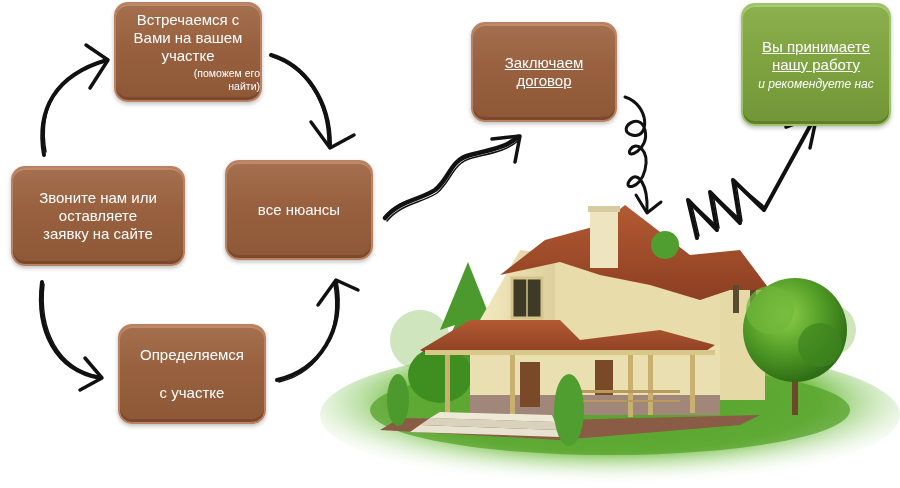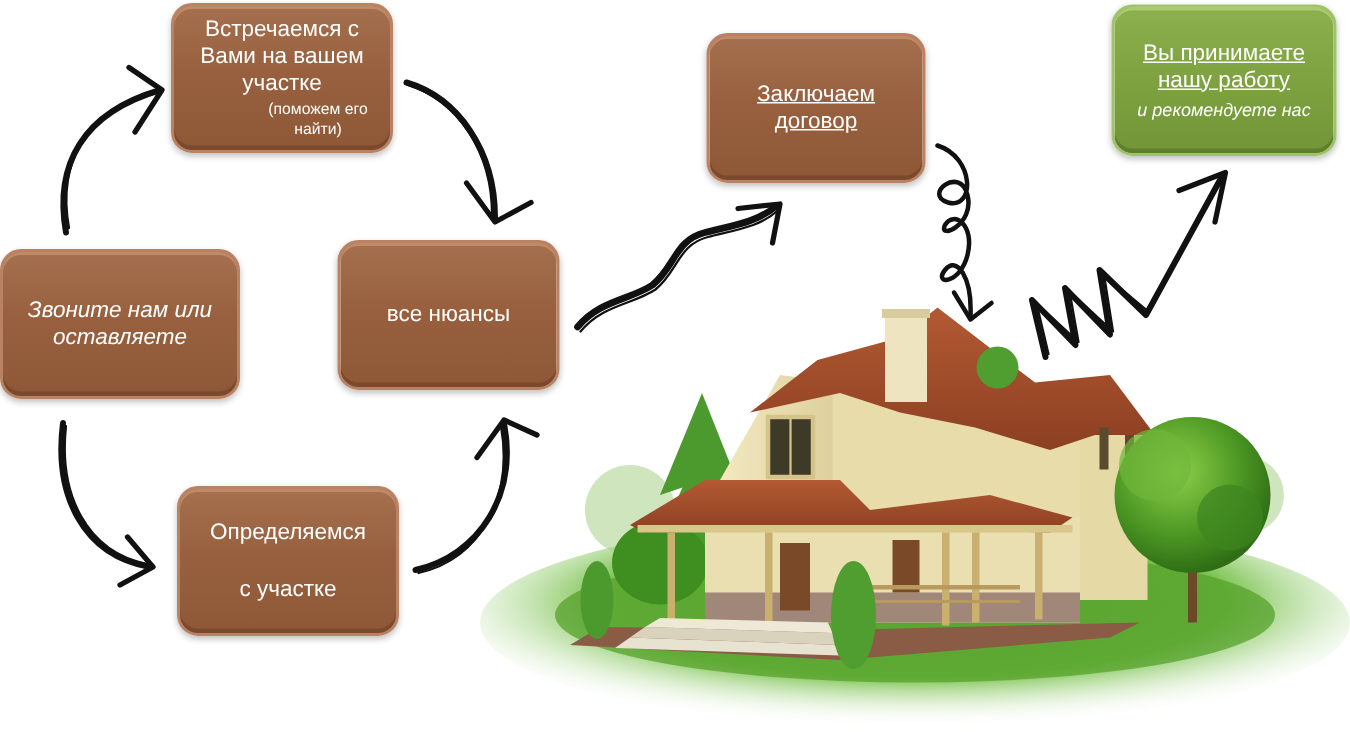--- a/index.html
+++ b/index.html
@@ -15,37 +15,38 @@
       flex-direction: column;
       align-items: center;
       justify-content: center;
       line-height: 1.2;
       box-shadow: 0 2px 4px rgba(0,0,0,0.25);
     }
     .step.brown {
       background: linear-gradient(180deg, #a5704f 0%, #98603f 45%, #8e5837 100%);
       border: 2px solid #b98263;
       box-shadow: inset 0 -3px 0 #7b4a2e, inset 0 2px 0 #c08a68, 0 2px 4px rgba(0,0,0,0.25);
+      text-align: right;
     }
     .step.green {
       background: linear-gradient(180deg, #8bb04d 0%, #7da23f 50%, #729638 100%);
       border: 2px solid #a0c36a;
       box-shadow: inset 0 -3px 0 #5f7f2c, inset 0 2px 0 #a8cc72, 0 2px 4px rgba(0,0,0,0.25);
     }
     .step .main { font-size: 15px; }
     .step .sub { font-size: 10.5px; margin-top: 2px; padding-left: 48px; }
     .step .sub2 { font-size: 12px; margin-top: 3px; font-style: italic; }
     .step .u { text-decoration: underline; }
 
     #s1 { left: 114px; top: 2px; width: 148px; height: 100px; }
-    #s2 { left: 0; top: 166px; width: 160px; height: 100px; font-style: italic; }
+    #s2 { left: 11px; top: 166px; width: 174px; height: 100px; }
     #s3 { left: 225px; top: 160px; width: 148px; height: 100px; }
     #s4 { left: 118px; top: 324px; width: 148px; height: 100px; gap: 20px; }
     #s5 { left: 471px; top: 22px; width: 146px; height: 100px; }
-    #s6 { left: 741px; top: 3px; width: 150px; height: 101px; }
+    #s6 { left: 741px; top: 3px; width: 150px; height: 123px; }
 
     svg.layer { position: absolute; left: 0; top: 0; }
   </style>
 </head>
 <body>
 
 <svg class="layer" width="900" height="488" viewBox="0 0 900 488">
   <defs>
     <radialGradient id="grassGrad" cx="50%" cy="40%" r="60%">
       <stop offset="0%" stop-color="#4fa12a"></stop>
@@ -175,20 +176,21 @@
 <div id="s1" class="step brown">
   <span class="main">Встречаемся с</span>
   <span class="main">Вами на вашем</span>
   <span class="main">участке</span>
   <span class="sub">(поможем его найти)</span>
 </div>
 
 <div id="s2" class="step brown">
   <span class="main">Звоните нам или</span>
   <span class="main">оставляете</span>
+  <span class="main">заявку на сайте</span>
 </div>
 
 <div id="s3" class="step brown">
   <span class="main">все нюансы</span>
 </div>
 
 <div id="s4" class="step brown">
   <span class="main">Определяемся</span>
   <span class="main">с участке</span>
 </div>

